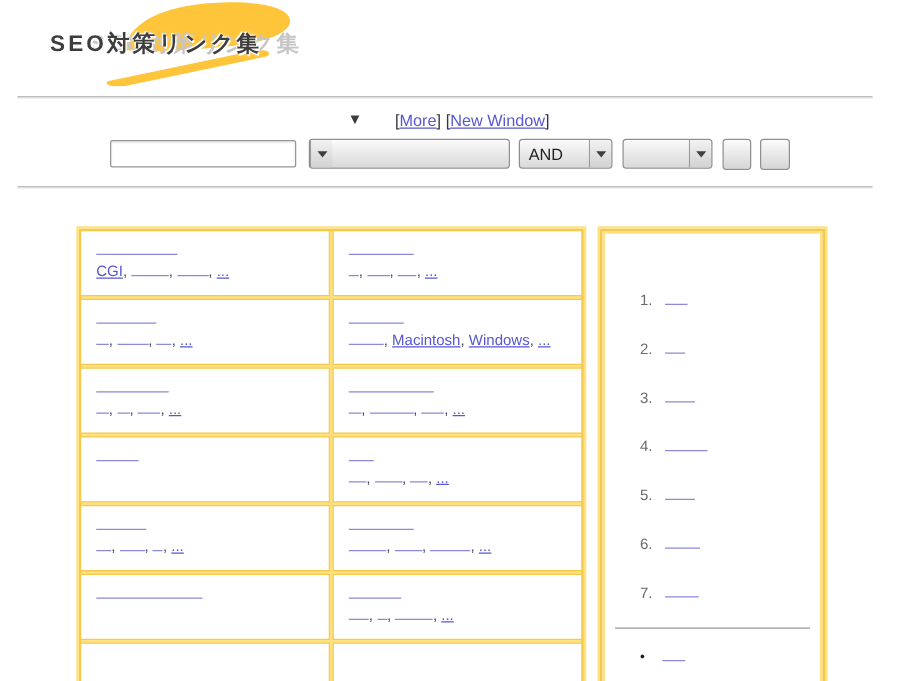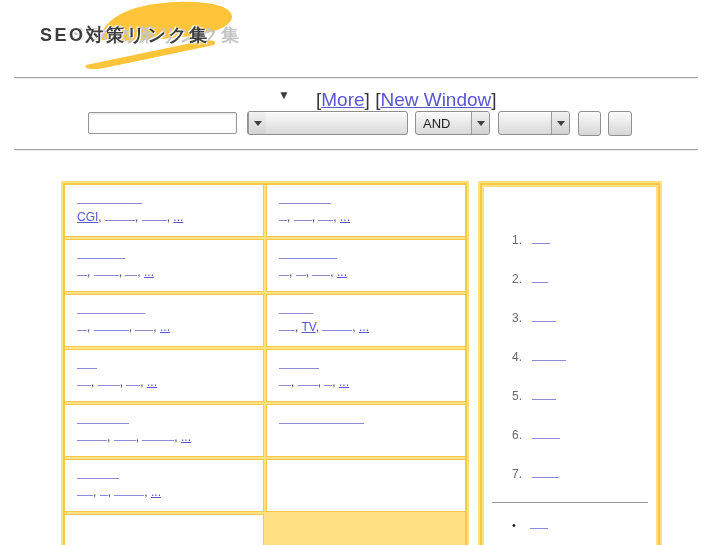--- a/index.html
+++ b/index.html
@@ -26,21 +26,21 @@
     font-size:18px; font-weight:bold; letter-spacing:2.5px;
     color:#3d3d3d; white-space:nowrap;
     text-shadow: 0 0 3px #fff, 1px 1px 0 #fff, -1px -1px 0 #fff;
   }
   
   .rule { position:absolute; left:14px; width:684px; height:0;
           border-top:1px solid #a8a8a8; border-bottom:1px solid #e9e9e9; }
   .rule1 { top:77px; } .rule2 { top:149px; }
   
   .collapse { position:absolute; left:278px; top:88px; font-size:12px; color:#3c3c3c; cursor:pointer; }
-  .toplinks { position:absolute; left:316px; top:89px; font-size:19px; white-space:nowrap; }
+  .toplinks { position:absolute; left:316px; top:89px; font-size:13px; white-space:nowrap; }
   .toplinks .br { color:#35353f; }
   a.real, .toplinks a { color:#5757d2; text-decoration:underline; cursor:pointer; }
   .textinput {
     position:absolute; left:88px; top:112px; width:149px; height:22px;
     border:1px solid #979797; border-radius:2px; background:#fff;
     box-shadow: inset 0 1px 2px rgba(0,0,0,.12);
     font-family:"Liberation Sans",sans-serif; font-size:13px; padding:0 4px;
   }
   .select {
     position:absolute; top:111px; height:24px;
@@ -148,30 +148,33 @@
     </div>
     <div class="cell">
       <div class="head"><a class="blank" style="width: 52px;"></a></div>
       <div class="sub"><a class="blank" style="width: 8px;"></a><span class="comma">, </span><a class="blank" style="width: 18px;"></a><span class="comma">, </span><a class="blank" style="width: 15px;"></a><span class="comma">, </span><a class="lnk">...</a></div>
     </div>
     <div class="cell">
       <div class="head"><a class="blank" style="width: 48px;"></a></div>
       <div class="sub"><a class="blank" style="width: 10px;"></a><span class="comma">, </span><a class="blank" style="width: 25px;"></a><span class="comma">, </span><a class="blank" style="width: 12px;"></a><span class="comma">, </span><a class="lnk">...</a></div>
     </div>
     <div class="cell">
+      <div class="head"><a class="blank" style="width: 44px;"></a></div>
+      <div class="sub"><a class="blank" style="width: 28px;"></a><span class="comma">, </span><a class="lnk">Macintosh</a><span class="comma">, </span><a class="lnk">Windows</a><span class="comma">, </span><a class="lnk">...</a></div>
+    </div>
+    <div class="cell">
       <div class="head"><a class="blank" style="width: 58px;"></a></div>
       <div class="sub"><a class="blank" style="width: 10px;"></a><span class="comma">, </span><a class="blank" style="width: 10px;"></a><span class="comma">, </span><a class="blank" style="width: 18px;"></a><span class="comma">, </span><a class="lnk">...</a></div>
     </div>
     <div class="cell">
       <div class="head"><a class="blank" style="width: 68px;"></a></div>
       <div class="sub"><a class="blank" style="width: 10px;"></a><span class="comma">, </span><a class="blank" style="width: 35px;"></a><span class="comma">, </span><a class="blank" style="width: 18px;"></a><span class="comma">, </span><a class="lnk">...</a></div>
     </div>
     <div class="cell">
       <div class="head"><a class="blank" style="width: 34px;"></a></div>
-      <div class="sub"><a class="blank" style="width: 16px;"></a><span class="comma">, </span><a class="lnk">TV</a><span class="comma">, </span><a class="blank" style="width: 30px;"></a><span class="comma">, </span><a class="lnk">...</a></div>
     </div>
     <div class="cell">
       <div class="head"><a class="blank" style="width: 20px;"></a></div>
       <div class="sub"><a class="blank" style="width: 14px;"></a><span class="comma">, </span><a class="blank" style="width: 22px;"></a><span class="comma">, </span><a class="blank" style="width: 14px;"></a><span class="comma">, </span><a class="lnk">...</a></div>
     </div>
     <div class="cell">
       <div class="head"><a class="blank" style="width: 40px;"></a></div>
       <div class="sub"><a class="blank" style="width: 12px;"></a><span class="comma">, </span><a class="blank" style="width: 20px;"></a><span class="comma">, </span><a class="blank" style="width: 8px;"></a><span class="comma">, </span><a class="lnk">...</a></div>
     </div>
     <div class="cell">

